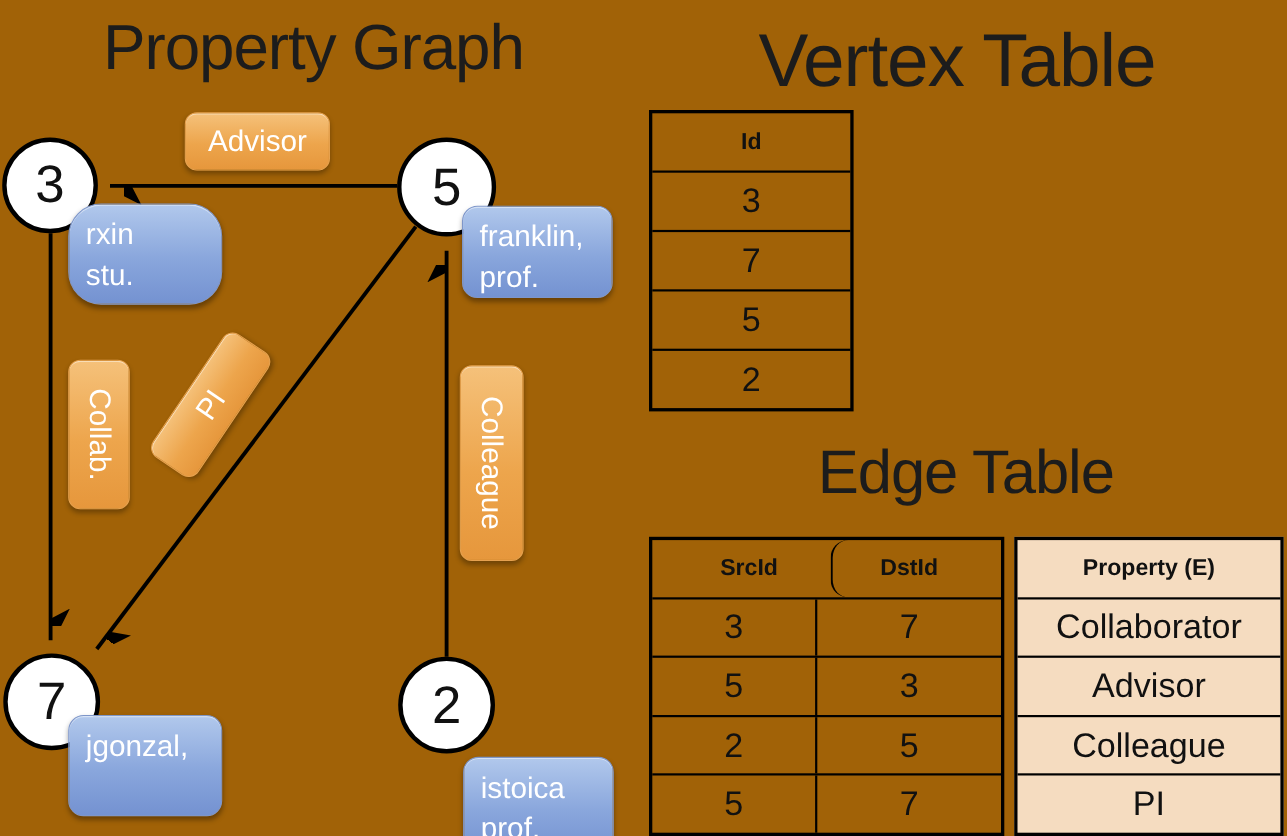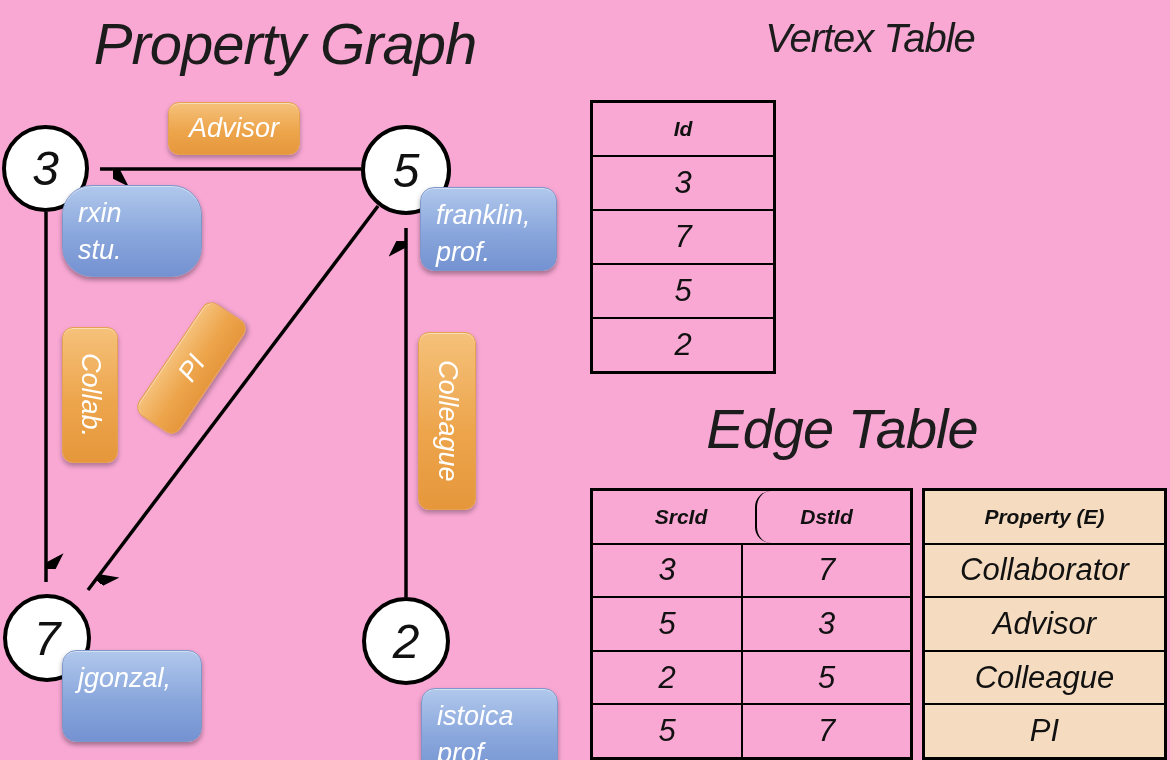--- a/index.html
+++ b/index.html
@@ -1,23 +1,23 @@
 <!DOCTYPE html>
 <html><head>
 <meta charset="utf-8">
 <style>
   html,body{margin:0;padding:0;background:#fff;}
   #canvas{
-    position:relative;width:1170px;height:760px;overflow:hidden;background:#f9a8d4;
-    font-family:"Liberation Sans", sans-serif;color:#111;font-style:italic;
+    position:relative;width:1170px;height:760px;overflow:hidden;background:#a16207;
+    font-family:"Liberation Sans", sans-serif;color:#111;
   }
   .title{position:absolute;text-align:center;font-weight:400;letter-spacing:-1px;color:#1c1c1c;}
   #pg-title{left:0;top:10px;width:570px;font-size:58px;}
-  #vt-title{left:580px;top:16px;width:580px;font-size:40px;}
-  #et-title{left:552px;top:396px;width:580px;font-size:56px;}
+  #vt-title{left:580px;top:16px;width:580px;font-size:68px;}
+  #et-title{left:588px;top:396px;width:580px;font-size:56px;}
 
   
   #edge-svg{position:absolute;left:0;top:0;z-index:0;}
   .node{
     position:absolute;background:#fff;border:4px solid #000;border-radius:50%;
     display:flex;align-items:center;justify-content:center;
     font-size:48px;z-index:1;box-sizing:border-box;
   }
   .vprop{
     position:absolute;z-index:3;border-radius:14px;color:#fff;

